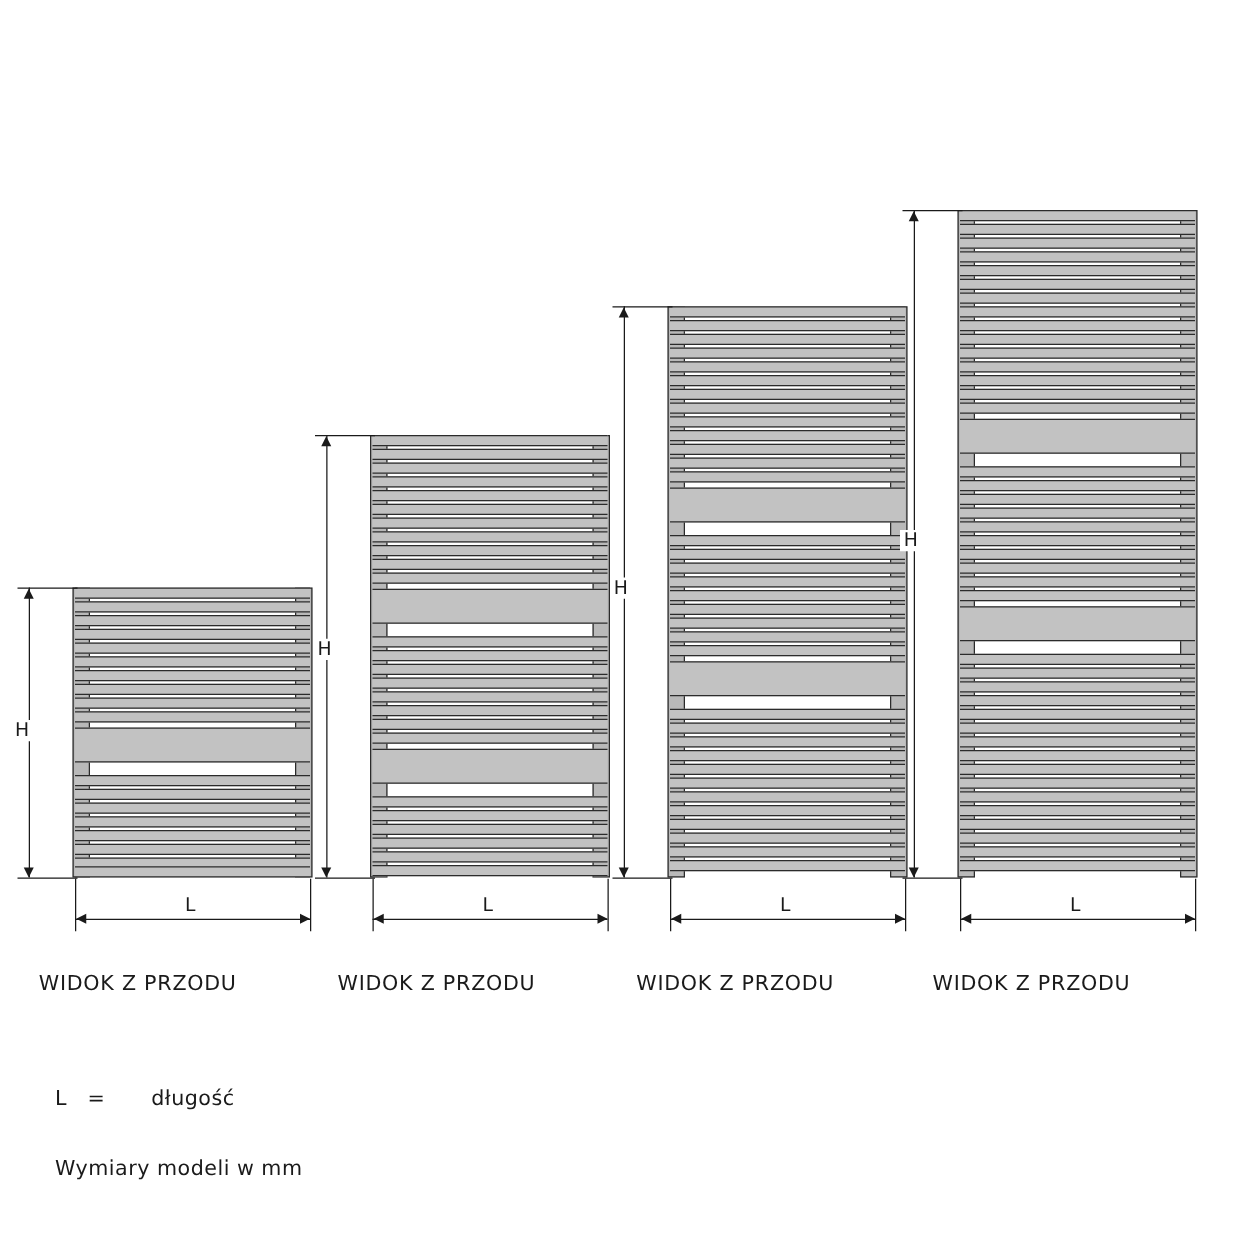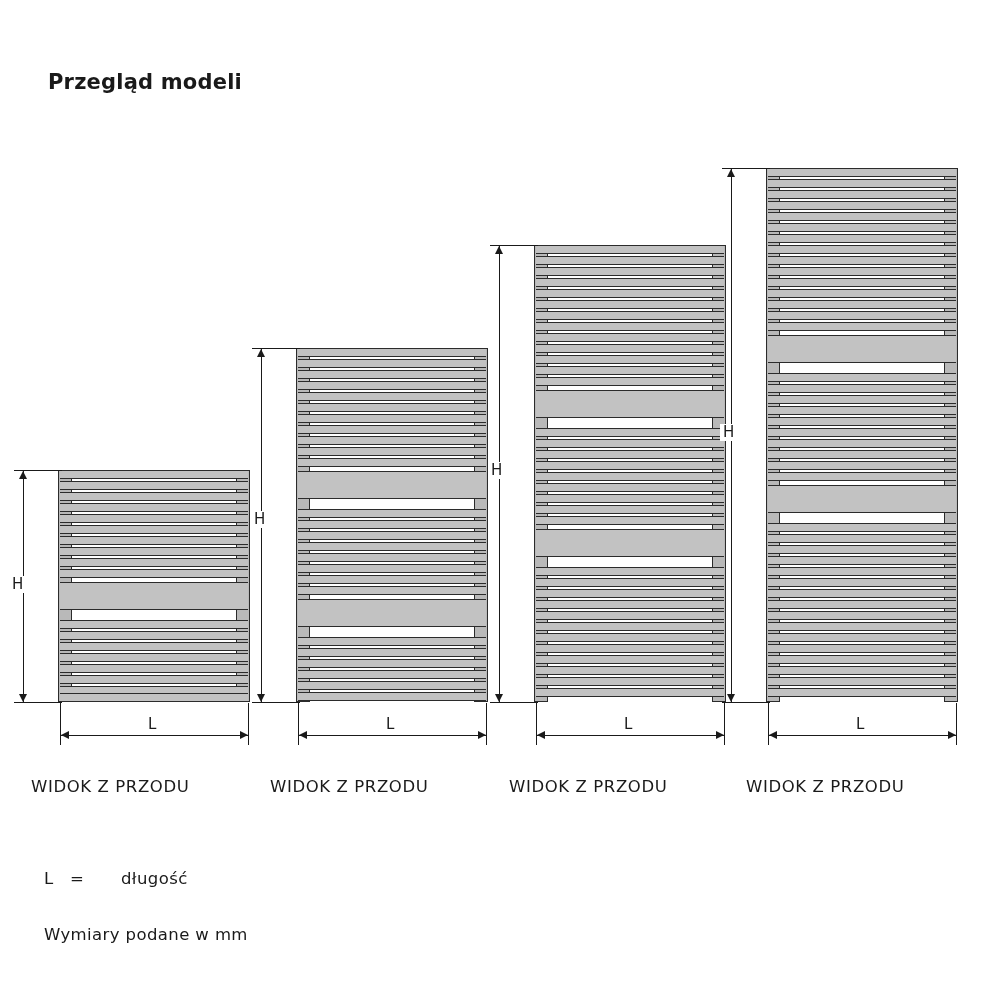--- a/index.html
+++ b/index.html
@@ -124,21 +124,20 @@
     user-select: none;
   }
 </style>
 </head>
 <body>
 
 <div id="page">
 
   <div class="watermark" style="left:90px; top:470px;">&nbsp;</div>
 
-  <div class="title">Przegląd modeli</div>
 
   <div class="model" style="left:0; top:0;">
 
     <div class="post" style="left:58px; top:470px; width:14px; height:232px;"></div>
     <div class="post" style="left:236px; top:470px; width:14px; height:232px;"></div>
     <div class="rungs" style="left:60px; top:470px; width:188px; height:232px;">
       <div class="rung" style="top:0px;   height:9px;"></div>
       <div class="rung" style="top:11px;  height:9px;"></div>
       <div class="rung" style="top:22px;  height:9px;"></div>
       <div class="rung" style="top:33px;  height:9px;"></div>
@@ -340,15 +339,15 @@
     <div class="dimline-h" style="left:768px; top:735px; width:188px;"></div>
     <div class="arrow arrow-left" style="left:769px; top:731px;"></div>
     <div class="arrow arrow-right" style="left:948px; top:731px;"></div>
     <div class="dimlabel" style="left:853px; top:716px;">L</div>
     <div class="viewlabel" style="left:746px; top:777px;">WIDOK Z PRZODU</div>
   </div>
 
   <div class="legend" style="left:44px; top:869px;">L</div>
   <div class="legend" style="left:70px; top:869px;">=</div>
   <div class="legend" style="left:121px; top:869px;">długość</div>
-  <div class="legend" style="left:44px; top:925px;">Wymiary podane w mm</div>
+  <div class="legend" style="left:44px; top:925px;">Wymiary modeli w mm</div>
 
 </div>
 
 </body></html>

